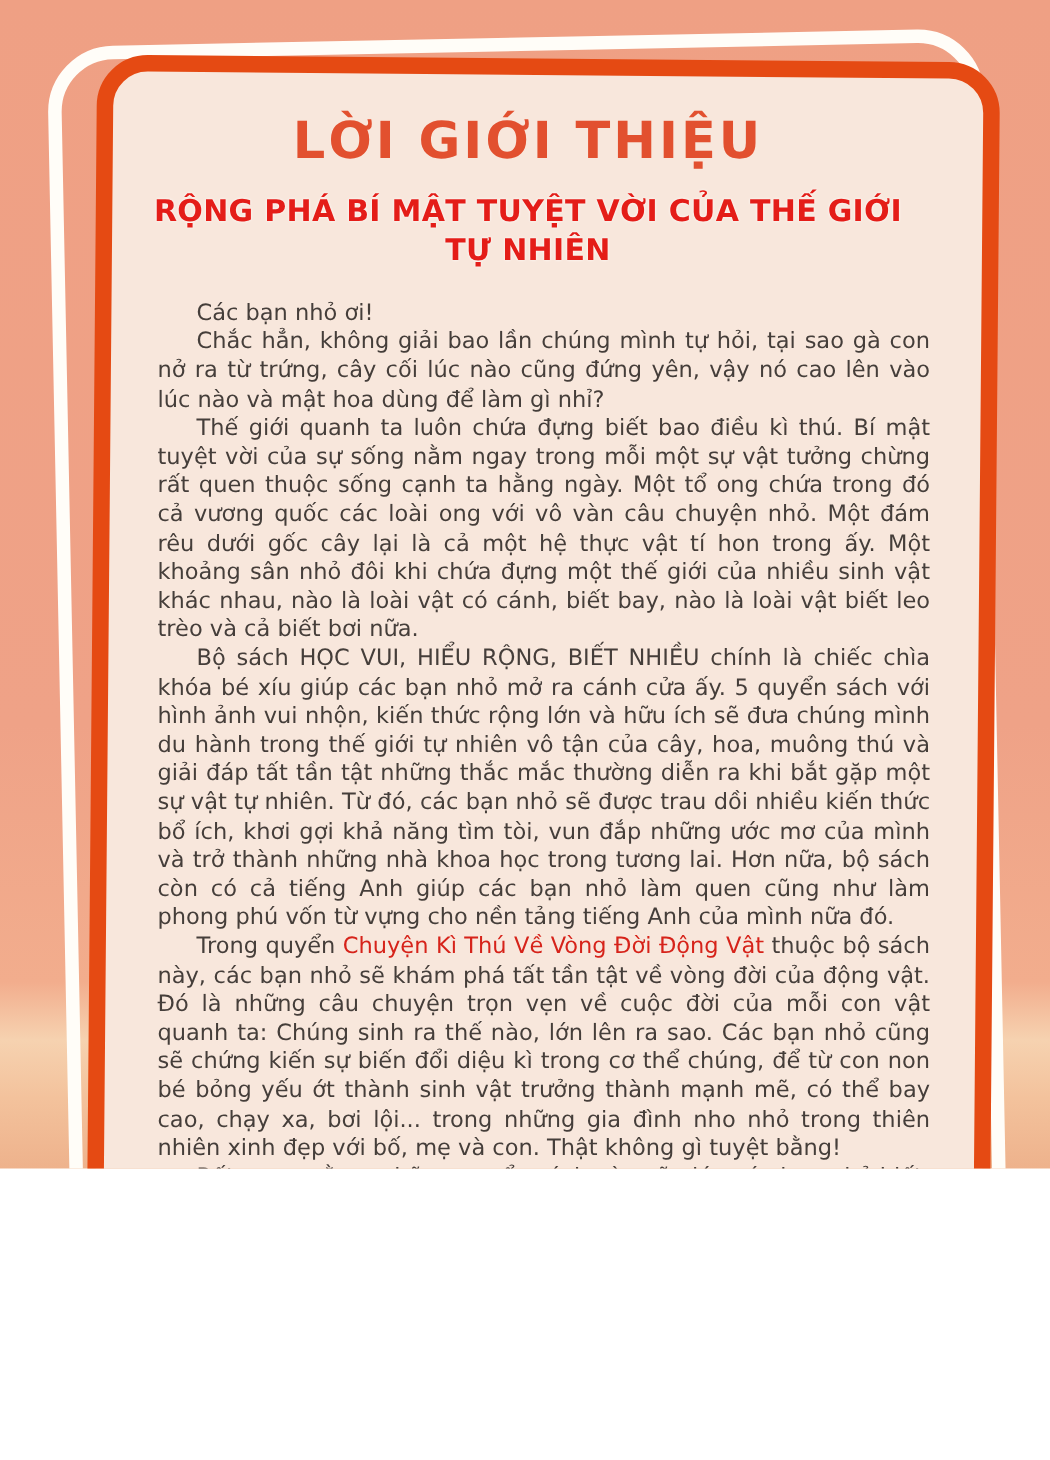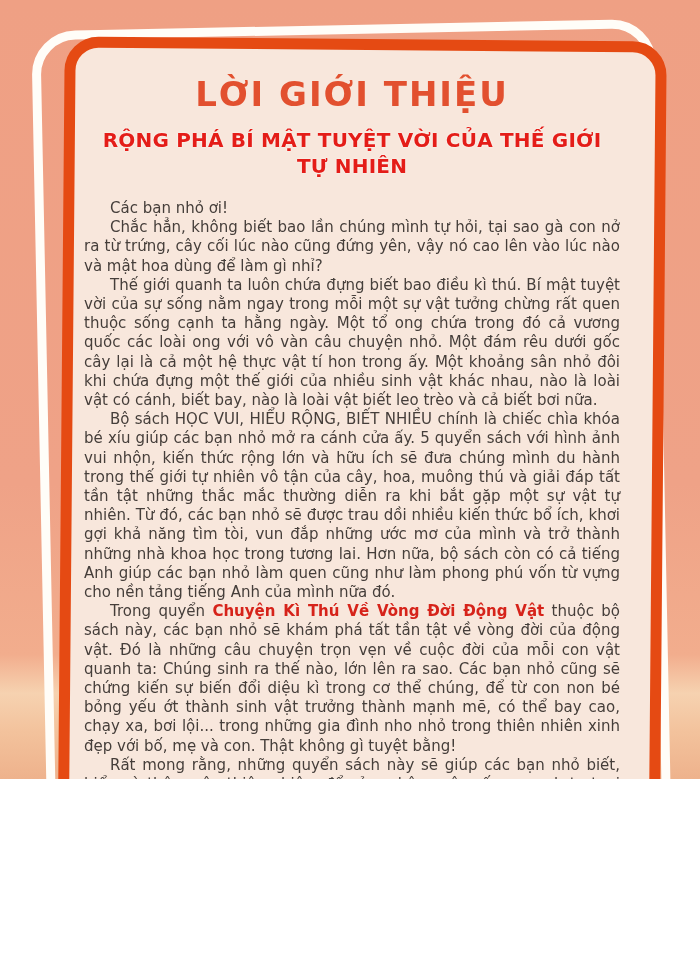--- a/index.html
+++ b/index.html
@@ -13,23 +13,23 @@
 
   
   .card{position:absolute;left:61px;top:39px;width:580px;height:840px;background:#f8e7dc;
         border:11px solid #e54a13;border-radius:34px;transform:rotate(0.5deg);}
 
   .content{position:absolute;left:84px;top:60px;width:536px;z-index:3;}
   .title{margin:14px 0 0 0;text-align:center;font-size:34px;line-height:40px;font-weight:bold;
          letter-spacing:2px;color:#e2502f;}
   .subtitle{margin:13px 0 0 0;text-align:center;font-size:20px;line-height:26px;font-weight:bold;
             letter-spacing:0.2px;color:#e41d18;text-shadow:0 0 2px #fff;}
-  .bodytext{margin-top:20px;font-size:15px;line-height:19.2px;color:#453e3a;text-align:justify;}
+  .bodytext{margin-top:20px;font-size:15px;line-height:19.2px;color:#453e3a;text-align:justify;margin-left:21px;}
   .bodytext p{margin:0;text-indent:26px;}
-  .red-title{color:#d6231a;font-weight:bold;}
+  .red-title{color:#d6231a;font-weight:normal;}
 
   
   .stripe{position:absolute;left:-12px;width:724px;z-index:2;}
   .stripe-o1{top:884px;height:9px;background:#e76c10;transform:rotate(-1.3deg);}
   .stripe-o2{top:896px;height:4px;background:#ea7e20;transform:rotate(-0.8deg);}
   .stripe-w{top:903px;height:7px;background:#fffdf6;transform:rotate(-1.9deg);opacity:.95;}
 
   
   .wm{position:absolute;z-index:5;color:rgba(140,146,148,0.15);
       -webkit-text-stroke:2.5px rgba(125,132,134,0.55);
@@ -46,21 +46,21 @@
 <div class="page">
 
   <div class="frame-white"></div>
   <div class="card"></div>
 
   <div class="content">
     <h1 class="title">LỜI GIỚI THIỆU</h1>
     <h2 class="subtitle">RỘNG PHÁ BÍ MẬT TUYỆT VỜI CỦA THẾ GIỚI TỰ NHIÊN</h2>
     <div class="bodytext">
       <p>Các bạn nhỏ ơi!</p>
-      <p>Chắc hẳn, không biết bao lần chúng mình tự hỏi, tại sao gà con nở ra từ trứng, cây cối lúc nào cũng đứng yên, vậy nó cao lên vào lúc nào và mật hoa dùng để làm gì nhỉ?</p>
+      <p>Chắc hẳn, không giải bao lần chúng mình tự hỏi, tại sao gà con nở ra từ trứng, cây cối lúc nào cũng đứng yên, vậy nó cao lên vào lúc nào và mật hoa dùng để làm gì nhỉ?</p>
       <p>Thế giới quanh ta luôn chứa đựng biết bao điều kì thú. Bí mật tuyệt vời của sự sống nằm ngay trong mỗi một sự vật tưởng chừng rất quen thuộc sống cạnh ta hằng ngày. Một tổ ong chứa trong đó cả vương quốc các loài ong với vô vàn câu chuyện nhỏ. Một đám rêu dưới gốc cây lại là cả một hệ thực vật tí hon trong ấy. Một khoảng sân nhỏ đôi khi chứa đựng một thế giới của nhiều sinh vật khác nhau, nào là loài vật có cánh, biết bay, nào là loài vật biết leo trèo và cả biết bơi nữa.</p>
       <p>Bộ sách HỌC VUI, HIỂU RỘNG, BIẾT NHIỀU chính là chiếc chìa khóa bé xíu giúp các bạn nhỏ mở ra cánh cửa ấy. 5 quyển sách với hình ảnh vui nhộn, kiến thức rộng lớn và hữu ích sẽ đưa chúng mình du hành trong thế giới tự nhiên vô tận của cây, hoa, muông thú và giải đáp tất tần tật những thắc mắc thường diễn ra khi bắt gặp một sự vật tự nhiên. Từ đó, các bạn nhỏ sẽ được trau dồi nhiều kiến thức bổ ích, khơi gợi khả năng tìm tòi, vun đắp những ước mơ của mình và trở thành những nhà khoa học trong tương lai. Hơn nữa, bộ sách còn có cả tiếng Anh giúp các bạn nhỏ làm quen cũng như làm phong phú vốn từ vựng cho nền tảng tiếng Anh của mình nữa đó.</p>
       <p><span>Trong quyển </span><span class="red-title">Chuyện Kì Thú Về Vòng Đời Động Vật</span><span> thuộc bộ sách này, các bạn nhỏ sẽ khám phá tất tần tật về vòng đời của động vật. Đó là những câu chuyện trọn vẹn về cuộc đời của mỗi con vật quanh ta: Chúng sinh ra thế nào, lớn lên ra sao. Các bạn nhỏ cũng sẽ chứng kiến sự biến đổi diệu kì trong cơ thể chúng, để từ con non bé bỏng yếu ớt thành sinh vật trưởng thành mạnh mẽ, có thể bay cao, chạy xa, bơi lội... trong những gia đình nho nhỏ trong thiên nhiên xinh đẹp với bố, mẹ và con. Thật không gì tuyệt bằng!</span></p>
       <p>Rất mong rằng, những quyển sách này sẽ giúp các bạn nhỏ biết, hiểu và thêm yêu thiên nhiên, để cảm nhận cuộc sống quanh ta tươi đẹp đến thế nào, biết trân trọng, yêu thương, bảo vệ và gìn giữ vẻ đẹp tuyệt vời của mẹ thiên nhiên nhé!</p>
     </div>
   </div>
 
   <div class="stripe stripe-o1"></div>
   <div class="stripe stripe-o2"></div>
   <div class="stripe stripe-w"></div>

